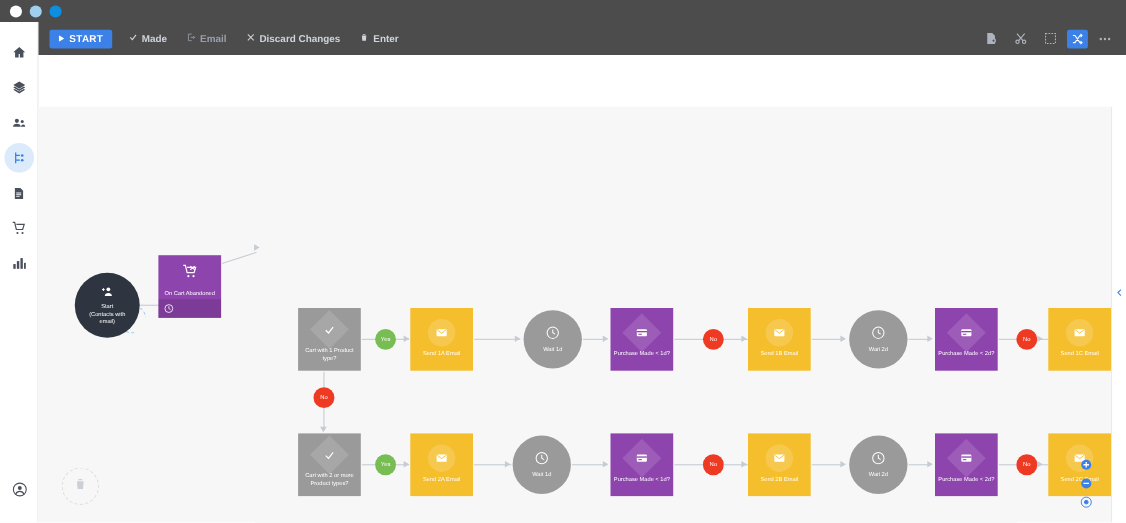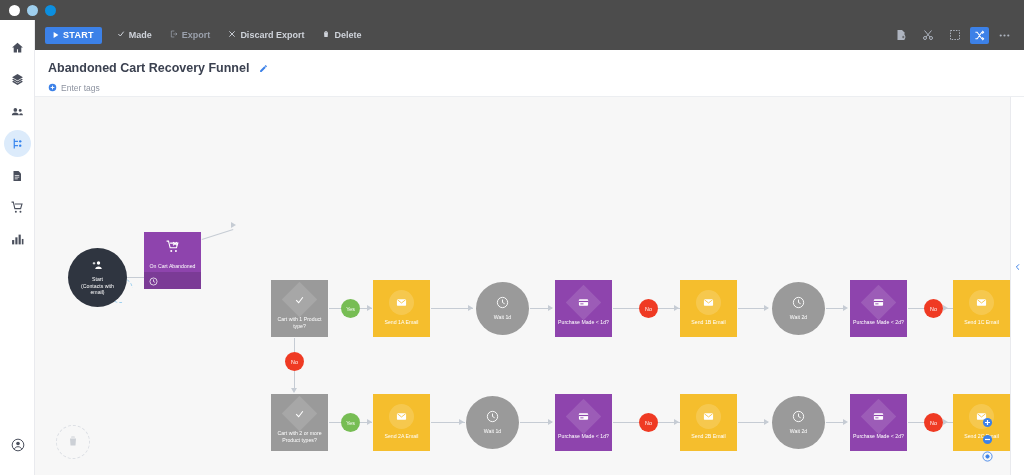--- a/index.html
+++ b/index.html
@@ -319,37 +319,37 @@
       </span>
       <span>Made</span>
     </div>
     <div class="tb-btn dim">
       <span>
         <svg width="8" height="8" viewBox="0 0 24 24" fill="none" stroke="currentColor" stroke-width="2.2">
             <path d="M13 3H4v18h9"></path>
             <path d="M10 12h11M17 8l4 4-4 4"></path>
           </svg>
       </span>
-      <span>Export</span>
+      <span>Email</span>
     </div>
     <div class="tb-btn">
       <span>
         <svg width="8" height="8" viewBox="0 0 24 24" fill="none" stroke="currentColor" stroke-width="2.8">
             <path d="M4 4l16 16M20 4L4 20"></path>
           </svg>
       </span>
-      <span>Discard Export</span>
+      <span>Discard Changes</span>
     </div>
     <div class="tb-btn">
       <span>
         <svg width="8" height="8" viewBox="0 0 24 24" fill="currentColor">
             <path d="M6 7h12l-1 14H7zM9 3h6l1 2H8z"></path>
           </svg>
       </span>
-      <span>Delete</span>
+      <span>Enter</span>
     </div>
 
     <div class="tb-spacer"></div>
 
     <div class="tb-icon">
       <svg width="12" height="12" viewBox="0 0 24 24" fill="currentColor">
           <path d="M5 2h9l5 5v15H5z"></path>
           <circle cx="16.5" cy="16" r="4.5" fill="currentColor"></circle>
           <path d="M16.5 13.6v4.8M14.1 16h4.8" stroke="#4c4c4c" stroke-width="1.3"></path>
         </svg>
@@ -374,37 +374,20 @@
     </div>
     <div class="tb-icon">
       <svg width="13" height="13" viewBox="0 0 24 24" fill="currentColor">
           <circle cx="5" cy="12" r="2"></circle>
           <circle cx="12" cy="12" r="2"></circle>
           <circle cx="19" cy="12" r="2"></circle>
         </svg>
     </div>
   </div>
 
-  <div id="header">
-    <span id="page-title">Abandoned Cart Recovery Funnel</span>
-    <span id="edit-pencil">
-      <svg width="9" height="9" viewBox="0 0 24 24" fill="currentColor">
-          <path d="M3 17.3V21h3.7L18 9.7l-3.7-3.7zM20.7 7a1 1 0 000-1.4l-2.3-2.3a1 1 0 00-1.4 0l-1.8 1.8L18.9 8.8z"></path>
-        </svg>
-    </span>
-    <div id="tags-row">
-      <span id="tags-plus">
-        <svg width="9" height="9" viewBox="0 0 24 24" fill="currentColor">
-            <circle cx="12" cy="12" r="10"></circle>
-            <path d="M12 7v10M7 12h10" stroke="#fff" stroke-width="2.4"></path>
-          </svg>
-      </span>
-      <span id="tags-label">Enter tags</span>
-    </div>
-  </div>
 
   <div id="canvas">
 
     <div class="conn h" style="left:92px; top:180px; width:24px;"></div>
     <div class="arrow" style="left:112px; top:176.5px;"></div>
 
     <div class="loop" style="left:72px; top:180px; transform:rotate(35deg);"></div>
 
     <div class="conn h" style="left:166px; top:137px; width:33px; transform:rotate(-18deg);"></div>
     <div class="arrow" style="left:196px; top:125px;"></div>

